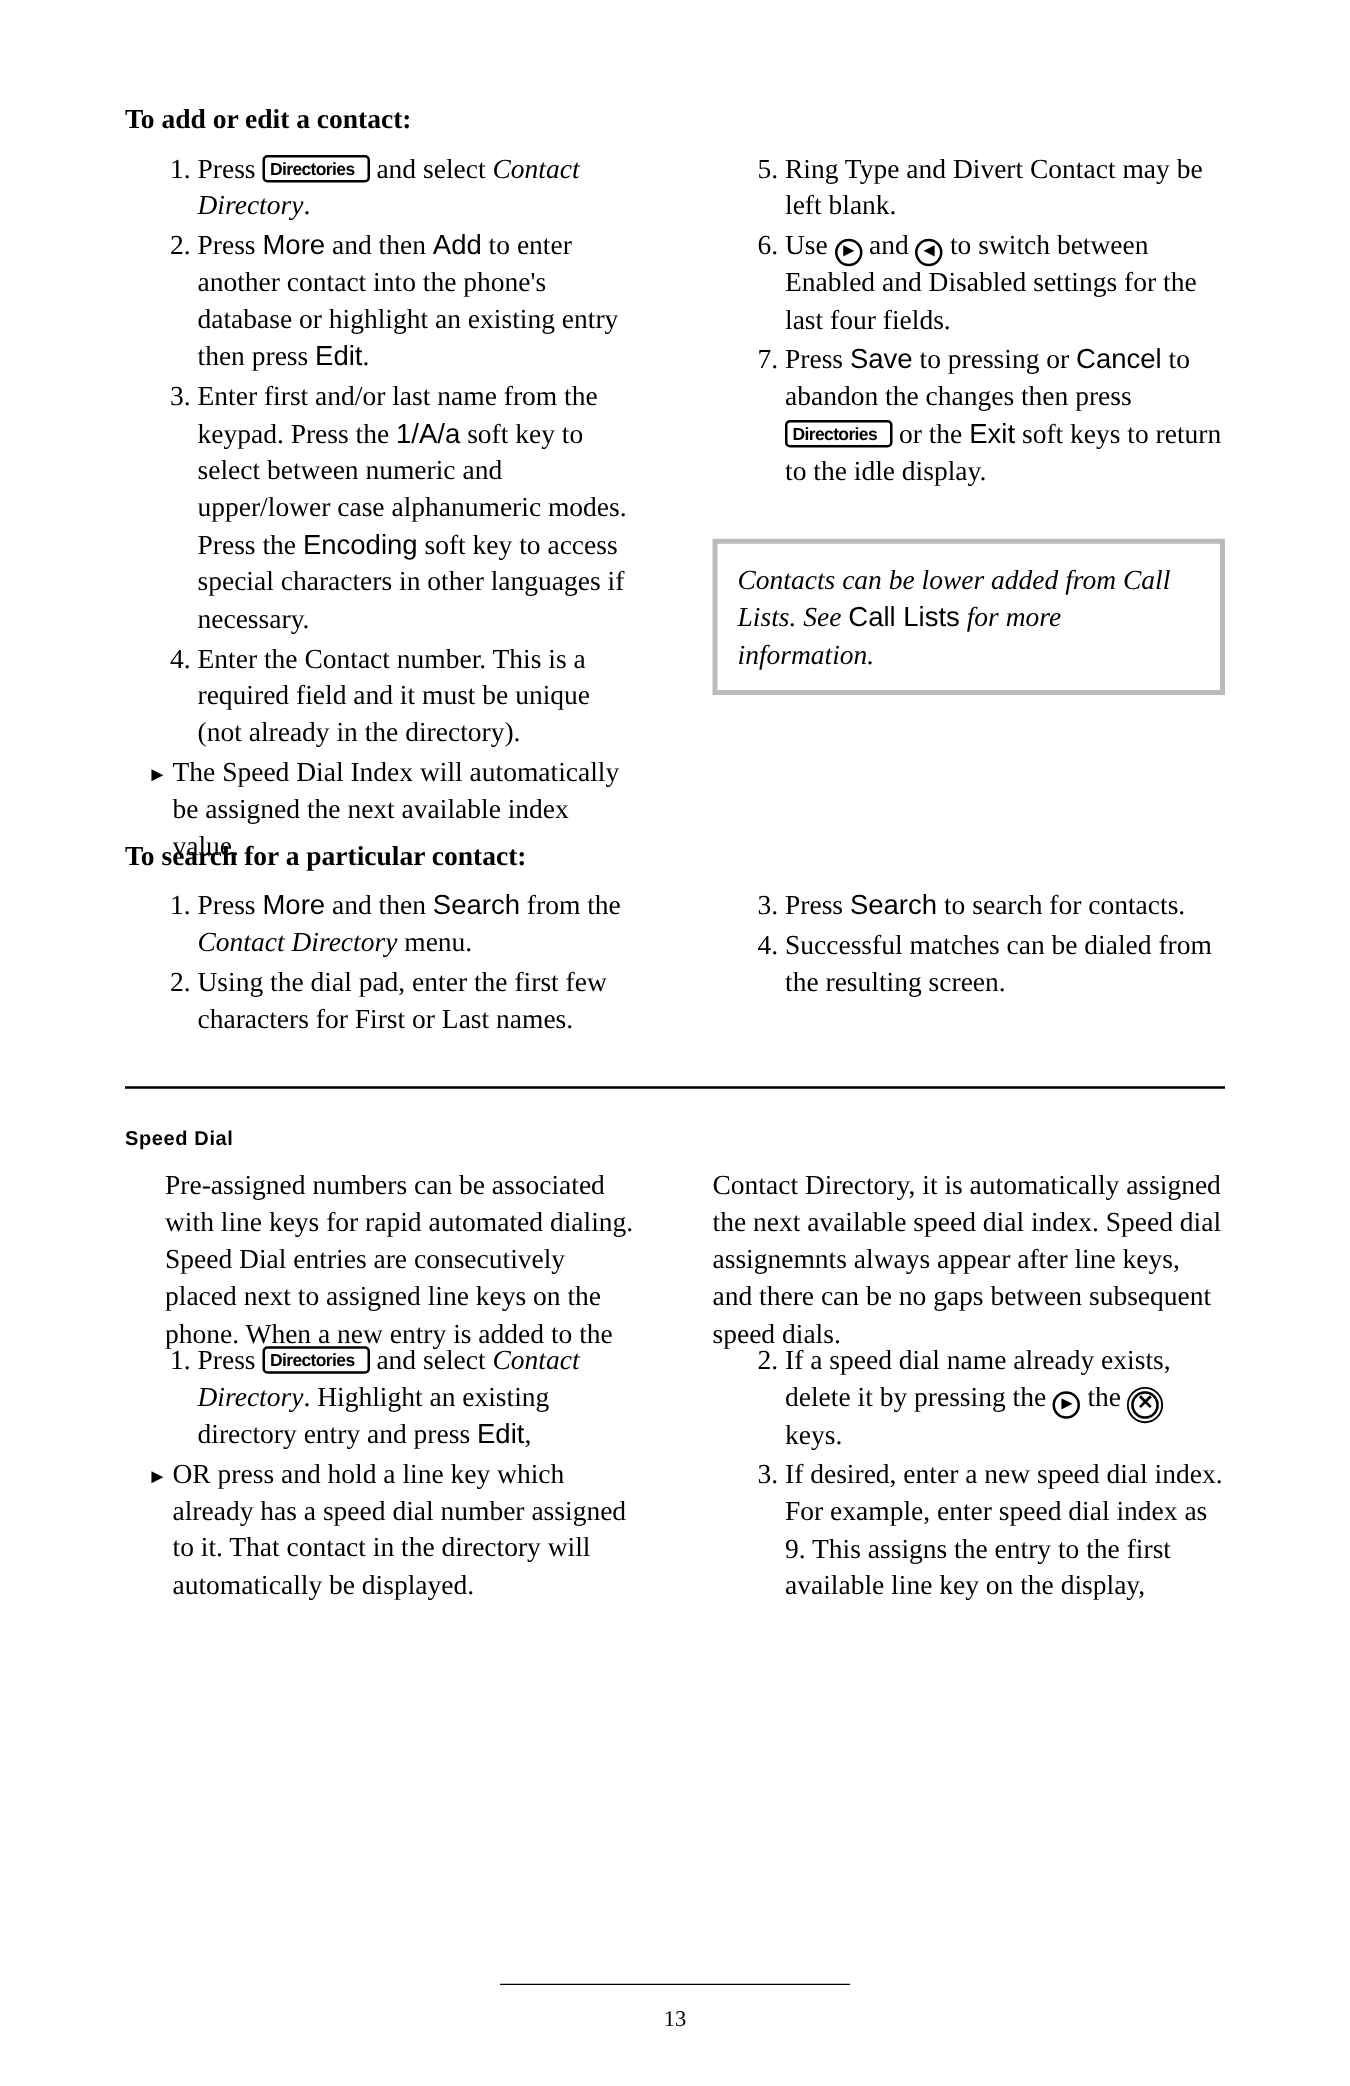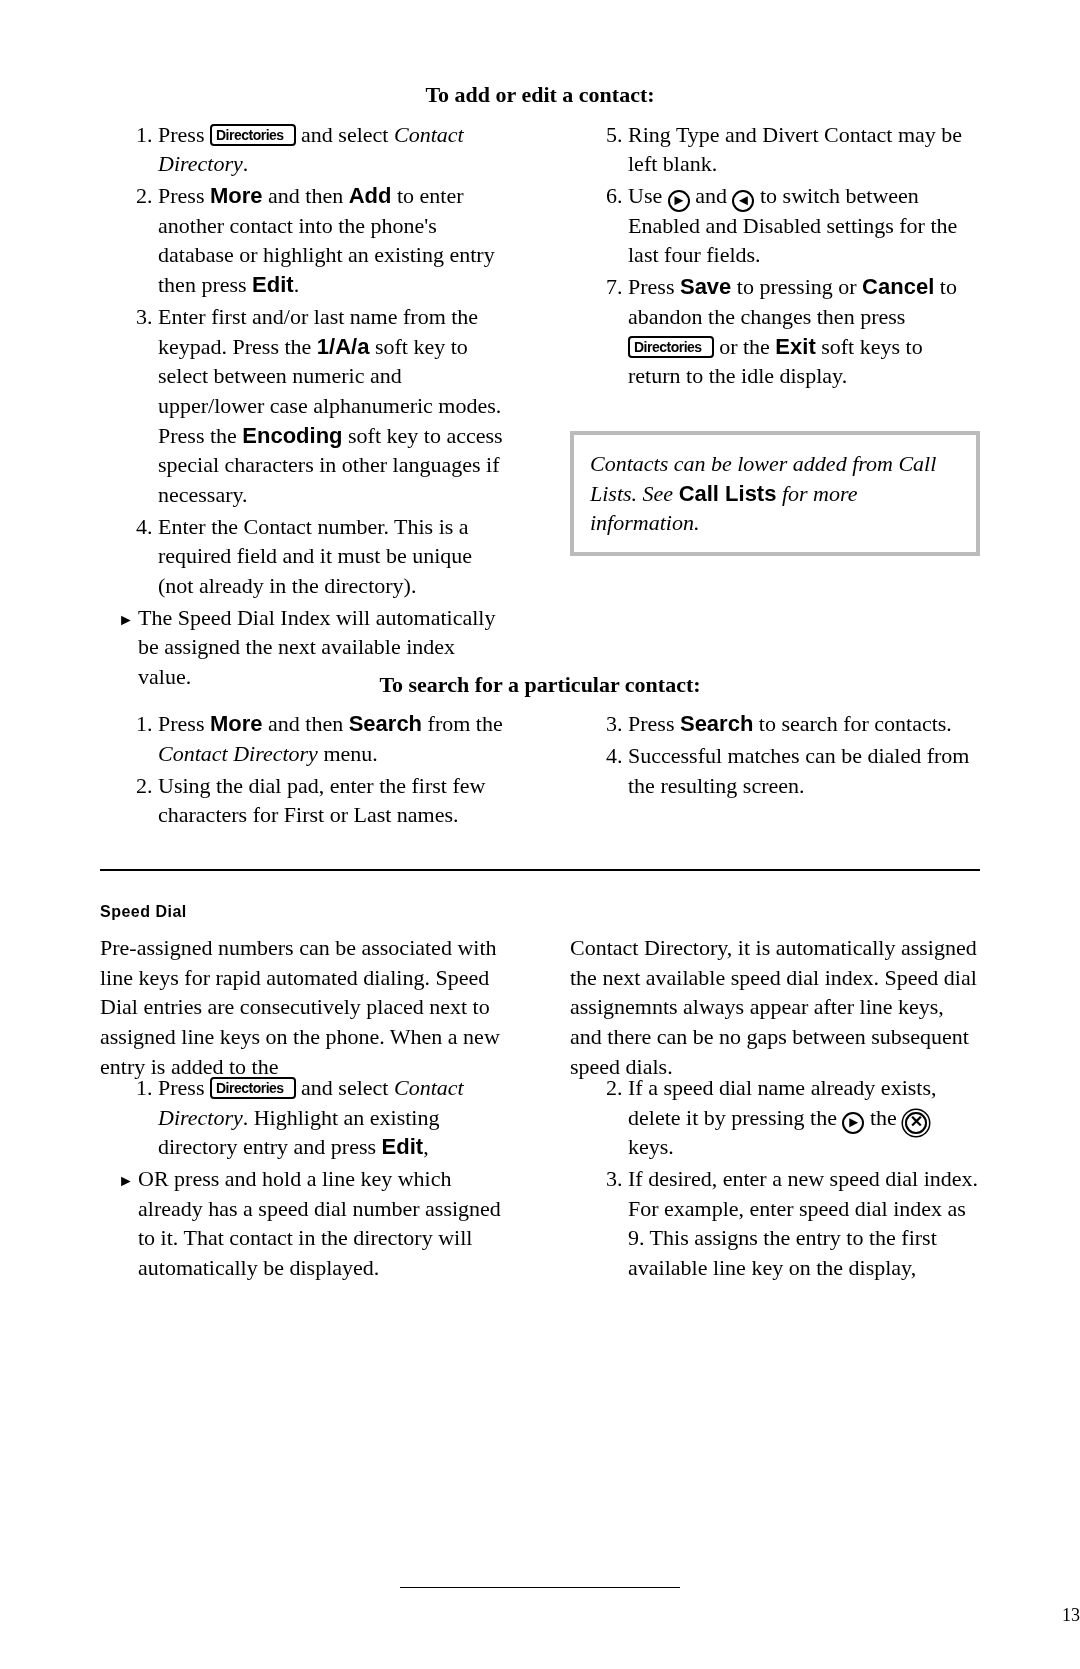--- a/index.html
+++ b/index.html
@@ -28,21 +28,20 @@
   .section-heading {
     font-family: Arial, Helvetica, sans-serif;
     font-weight: 900;
     font-size: 16px;
     letter-spacing: 0.5px;
     margin: 30px 0 10px 0;
   }
   .sub-heading {
     font-weight: bold;
     margin: 0 0 10px 0;
-    text-align: center;
   }
   ol.steps {
     margin: 0;
     padding-left: 58px;
     list-style-position: outside;
   }
   ol.steps > li {
     margin-bottom: 2px;
     padding-left: 0;
     text-align: left;
@@ -55,21 +54,21 @@
   }
   .bullet-arrow::before {
     content: "►";
     font-size: 16px;
     display: inline-block;
     width: 20px;
     text-indent: 0;
   }
   .sk { 
     font-family: Arial, Helvetica, sans-serif;
-    font-weight: 700;
+    font-weight: 400;
   }
   .btn-dir {
     display: inline-block;
     font-family: Arial, Helvetica, sans-serif;
     font-weight: 900;
     font-size: 14px;
     border: 2px solid #000;
     border-radius: 4px;
     padding: 0 10px 0 4px;
     line-height: 18px;
@@ -115,21 +114,21 @@
     transform: translateX(-50%);
     width: 280px;
     border: none;
     border-top: 1.5px solid #000;
   }
   .page-num {
     position: absolute;
     bottom: 42px;
     left: 0;
     width: 100%;
-    text-align: right;
+    text-align: center;
     font-size: 18px;
   }
   p.body {
     margin: 6px 0 14px 0;
   }
   #sec1-col1, #sec1-col2 { height: 520px; }
   #sec2-col1, #sec2-col2 { height: 130px; }
   #sec3-col1, #sec3-col2 { height: 140px; }
   #sec4-col1, #sec4-col2 { height: 250px; }
   .row { display: flex; gap: 60px; align-items: flex-start; }
@@ -194,21 +193,21 @@
           <li>Successful matches can be dialed from the resulting screen.</li>
         </ol>
       </div>
     </div>
 
     <hr class="rule">
 
     <p class="section-heading">Speed Dial</p>
     <div class="row">
       <div class="col" id="sec3-col1">
-        <p class="body" style="margin-top:0;">Pre-assigned numbers can be associated with line keys for rapid automated dialing.  Speed Dial entries are consecutively placed next to assigned line keys on the phone.  When a new entry is added to the</p>
+        <p class="body" style="margin-top:0;margin-left:32px;">Pre-assigned numbers can be associated with line keys for rapid automated dialing.  Speed Dial entries are consecutively placed next to assigned line keys on the phone.  When a new entry is added to the</p>
       </div>
       <div class="col" id="sec3-col2">
         <p class="body" style="margin-top:0;">Contact Directory, it is automatically assigned the next available speed dial index. Speed dial assignemnts always appear after line keys, and there can be no gaps between subsequent speed dials.</p>
       </div>
     </div>
 
     <div class="row">
       <div class="col" id="sec4-col1">
         <ol class="steps">
           <li>

